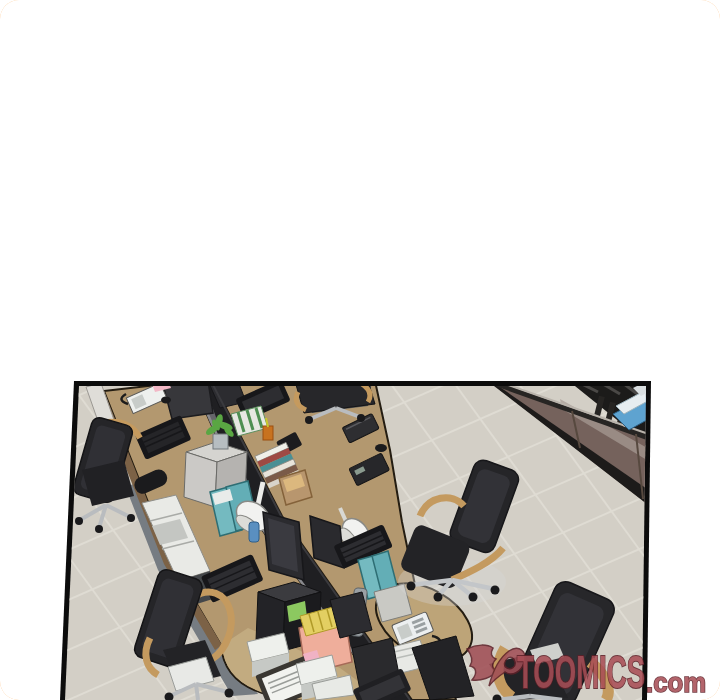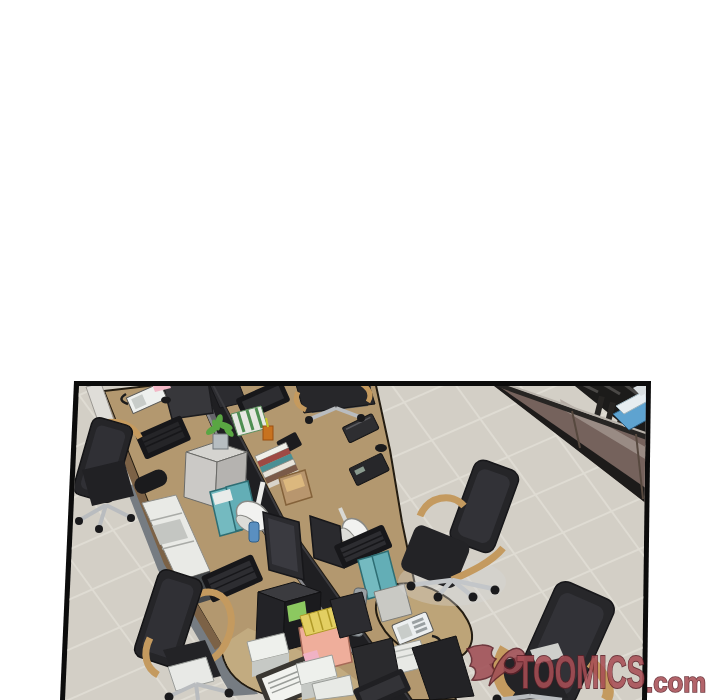--- a/index.html
+++ b/index.html
@@ -1,17 +1,17 @@
 <!DOCTYPE html>
 <html><head>
 <meta charset="utf-8">
 <style>
   html,body{margin:0;padding:0;background:#ffffff;}
   #page{position:relative;width:720px;height:700px;background:#fdba74;overflow:hidden;
-        font-family:"Liberation Sans", sans-serif;}
+        font-family:"Liberation Sans", sans-serif;border-radius:19px;}
   svg{display:block;}
 </style>
 </head>
 <body>
 <div id="page">
 <svg width="720" height="700" viewBox="0 0 720 700" xmlns="http://www.w3.org/2000/svg">
   <defs>
     <clipPath id="panelclip">
       <polygon points="79,386 646,386 642,700 65,700"></polygon>
     </clipPath>

